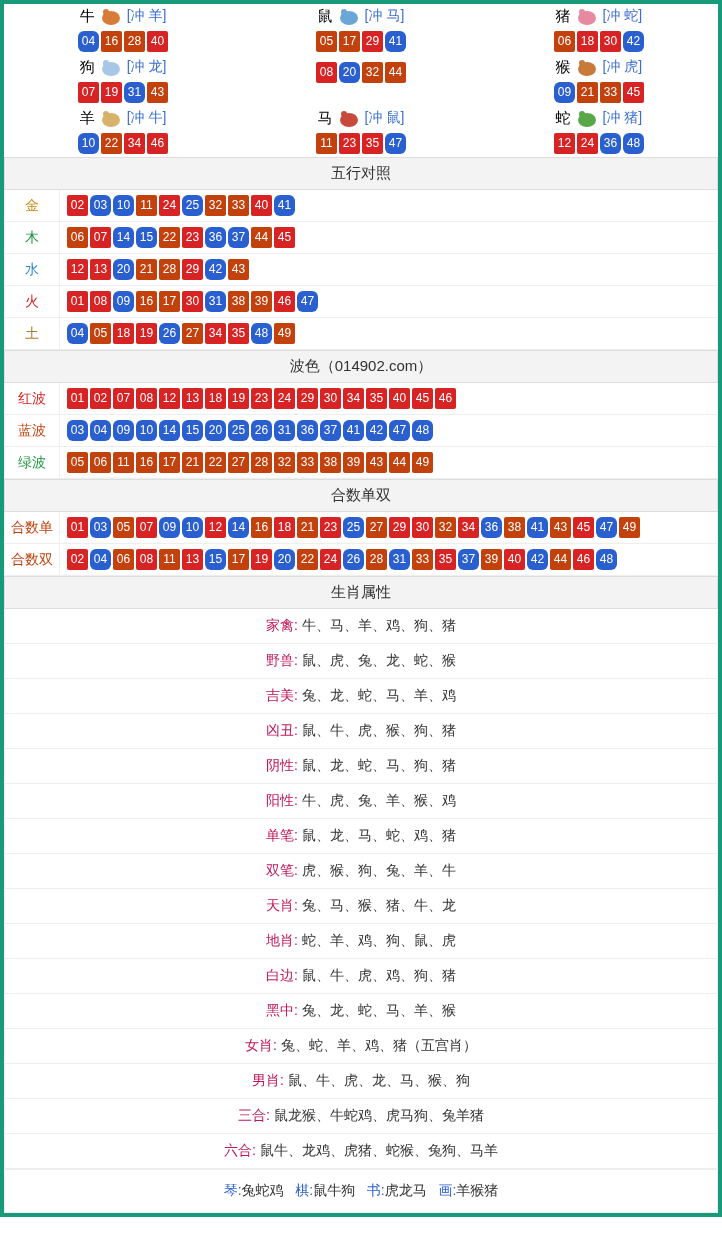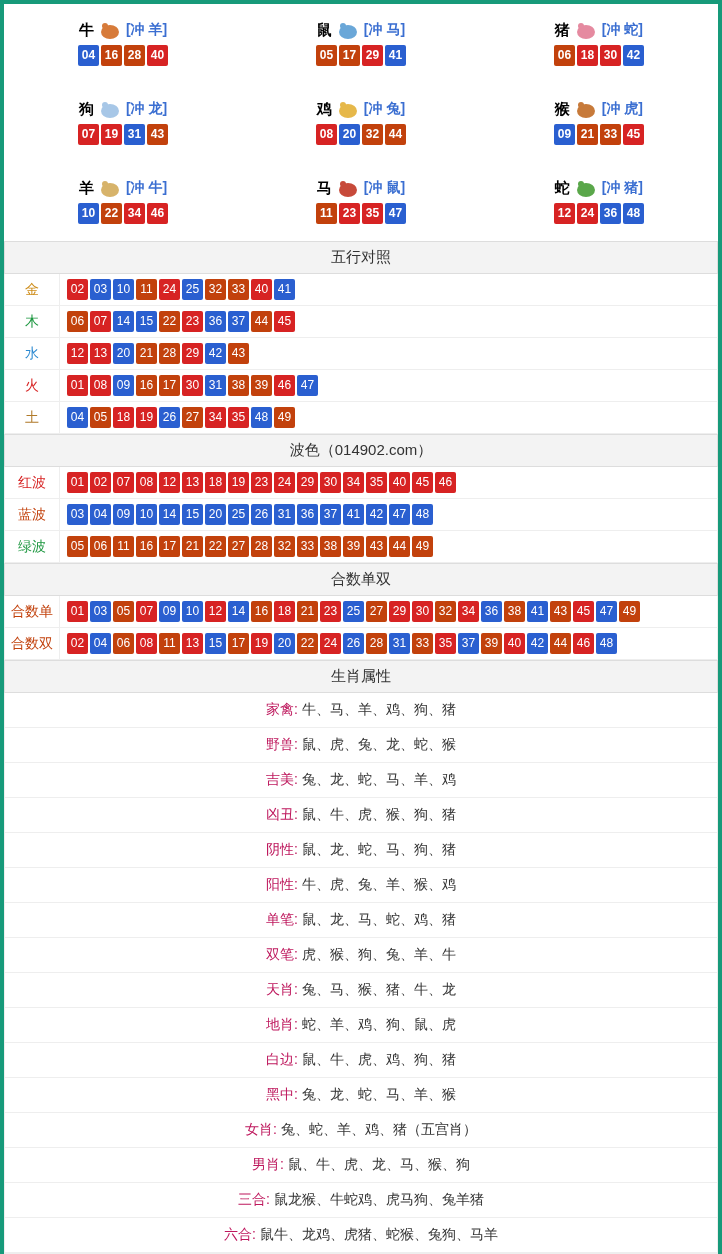--- a/index.html
+++ b/index.html
@@ -1,26 +1,26 @@
 <!DOCTYPE html>
 <html><head>
 <meta charset="utf-8">
 <style>
 * { box-sizing: border-box; margin: 0; padding: 0; }
 body { font-family: "Microsoft YaHei", Arial, sans-serif; font-size: 14px; background: #fff; width: 722px; }
 .outer { border: 4px solid #179a7a; background: #fff; }
 .zodiac-grid { display: flex; flex-wrap: wrap; }
-.zodiac-cell { width: 33.33%; text-align: center; padding: 16px 0; font-weight: bold; }
+.zodiac-cell { width: 33.33%; text-align: center; padding: 2px 0; }
 .zname { display: inline-block; vertical-align: middle; font-size: 15px; color: #000; }
 .zicon { display: inline-block; width: 28px; height: 20px; vertical-align: middle; margin: 0 2px; }
 .zclash { color: #3a6ed1; font-size: 14px; }
 .ball-row { margin-top: 4px; }
 .ball { display: inline-block; width: 21px; height: 21px; line-height: 21px; color: #fff; font-size: 12px; border-radius: 2px; margin: 1px; text-align: center; }
 .ball.red { background: #d72323; }
-.ball.blue { background: #2a5fd0; }
+.ball.blue { background: #2a5fd0; border-radius: 6px; }
 .ball.green { background: #c2410c; }
 table { width: 100%; border-collapse: collapse; padding-left: 45px; }
 th.section { background: #f3f3f3; border: 1px solid #ddd; padding: 6px; text-align: center; font-weight: normal; font-size: 15px; color: #333; }
 td.lbl { width: 55px; border: 1px solid #eee; padding: 6px 4px; text-align: center; font-size: 14px; }
 td.cnt { border: 1px solid #eee; padding: 4px 6px; }
 .lbl.gold { color: #ce8d1b; }
 .lbl.wood { color: #1d9740; }
 .lbl.water { color: #2a88d0; }
 .lbl.fire { color: #d72323; }
 .lbl.earth { color: #b07a2a; }
@@ -62,24 +62,20 @@
         <div class="ball-row"><span class="ball green">06</span><span class="ball red">18</span><span class="ball red">30</span><span class="ball blue">42</span></div>
       </div>
       <div class="zodiac-cell">
         <div><span class="zname">狗</span><span class="zicon"><svg viewBox="0 0 28 20" width="28" height="20">
               <ellipse cx="14" cy="12" rx="9" ry="7" fill="#a7c7e7"></ellipse>
               <circle cx="9" cy="6" r="3" fill="#a7c7e7"></circle>
             </svg></span><span class="zclash">[冲 龙]</span></div>
         <div class="ball-row"><span class="ball red">07</span><span class="ball red">19</span><span class="ball blue">31</span><span class="ball green">43</span></div>
       </div>
       <div class="zodiac-cell">
-        <div><span class="zname">鸡</span><span class="zicon"><svg viewBox="0 0 28 20" width="28" height="20">
-              <ellipse cx="14" cy="12" rx="9" ry="7" fill="#e6b84a"></ellipse>
-              <circle cx="9" cy="6" r="3" fill="#e6b84a"></circle>
-            </svg></span><span class="zclash">[冲 兔]</span></div>
         <div class="ball-row"><span class="ball red">08</span><span class="ball blue">20</span><span class="ball green">32</span><span class="ball green">44</span></div>
       </div>
       <div class="zodiac-cell">
         <div><span class="zname">猴</span><span class="zicon"><svg viewBox="0 0 28 20" width="28" height="20">
               <ellipse cx="14" cy="12" rx="9" ry="7" fill="#c77a3a"></ellipse>
               <circle cx="9" cy="6" r="3" fill="#c77a3a"></circle>
             </svg></span><span class="zclash">[冲 虎]</span></div>
         <div class="ball-row"><span class="ball blue">09</span><span class="ball green">21</span><span class="ball green">33</span><span class="ball red">45</span></div>
       </div>
       <div class="zodiac-cell">

